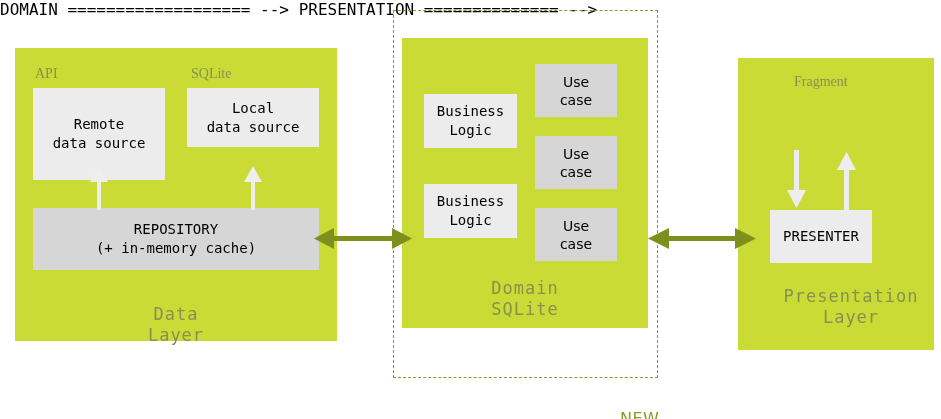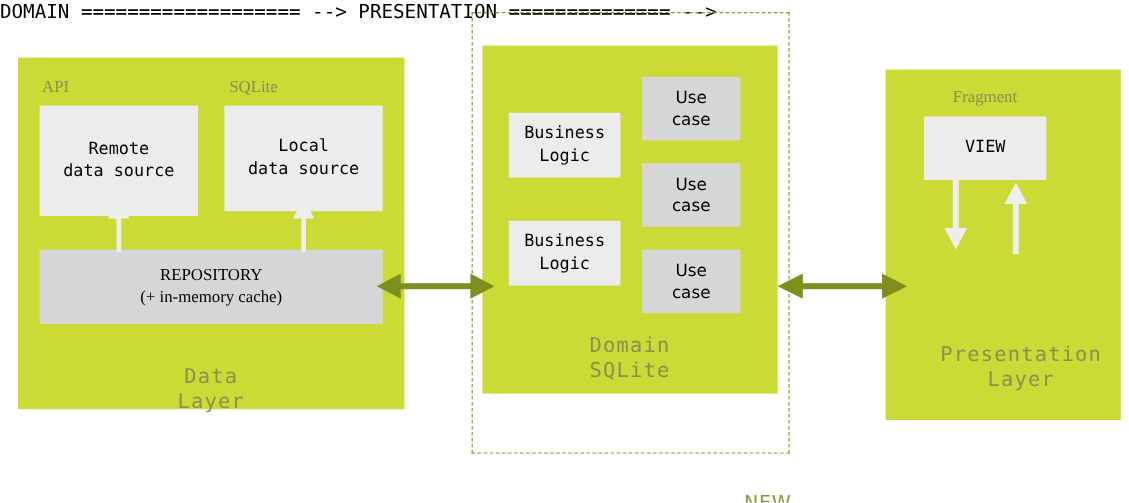--- a/index.html
+++ b/index.html
@@ -44,21 +44,21 @@
     align-items: center;
     justify-content: center;
     text-align: center;
     color: #000000;
     font-family: "DejaVu Sans Mono", "Liberation Mono", monospace;
     font-size: 14px;
     line-height: 19px;
     white-space: pre-line;
   }
   .box-light { background: #ececec; }
-  .box-gray  { background: #d6d6d6; font-family: Liberation Serif, serif; }
+  .box-gray  { background: #d6d6d6; }
   .box-sans {
     font-family: "DejaVu Sans", "Liberation Sans", sans-serif;
     font-size: 14px;
     line-height: 18px;
   }
 
   
   .caption {
     position: absolute;
     color: #8a8f52;
@@ -100,21 +100,21 @@
   
   <div class="layer-panel" style="left:15px; top:48px; width:322px; height:293px;">
 
     <div class="caption" style="left:20px; top:18px;">API</div>
 
     <div class="caption" style="left:176px; top:18px;">SQLite</div>
 
     <div class="box box-light" style="left:18px; top:40px; width:132px; height:92px;">Remote
 data source</div>
 
-    <div class="box box-light" style="left:172px; top:40px; width:132px; height:88px;">Local
+    <div class="box box-light" style="left:172px; top:40px; width:132px; height:59px;">Local
 data source</div>
 
     <div class="box box-gray" style="left:18px; top:160px; width:286px; height:62px;">REPOSITORY
 (+ in-memory cache)</div>
 
     <svg class="arrow-svg" style="left:0; top:0;" width="322" height="293" viewBox="0 0 322 293">
       <g fill="#eeeeee">
         <rect x="82" y="130" width="4" height="32"></rect>
         <polygon points="84,118 93,134 75,134"></polygon>
       </g>
@@ -154,22 +154,22 @@
 
     <div class="layer-title" style="top:240px;">Domain
 SQLite</div>
   </div>
 
   
   <div class="layer-panel" style="left:738px; top:58px; width:196px; height:292px;">
 
     <div class="caption" style="left:56px; top:16px;">Fragment</div>
 
-    <div class="box box-light" style="left:32px; top:39px; width:102px; height:53px;">VIEW</div>
-
+
+    <div class="box box-light" style="left:32px; top:152px; width:102px; height:53px;">PRESENTER</div>
 
     <svg class="arrow-svg" style="left:0; top:0;" width="184" height="292" viewBox="0 0 184 292">
       <g fill="#eeeeee">
         <rect x="56" y="92" width="5" height="42"></rect>
         <polygon points="58.5,150 49,132 68,132"></polygon>
       </g>
     </svg>
     <svg class="arrow-svg" style="left:0; top:0;" width="184" height="292" viewBox="0 0 184 292">
       <g fill="#eeeeee">
         <rect x="106" y="110" width="5" height="44"></rect>

